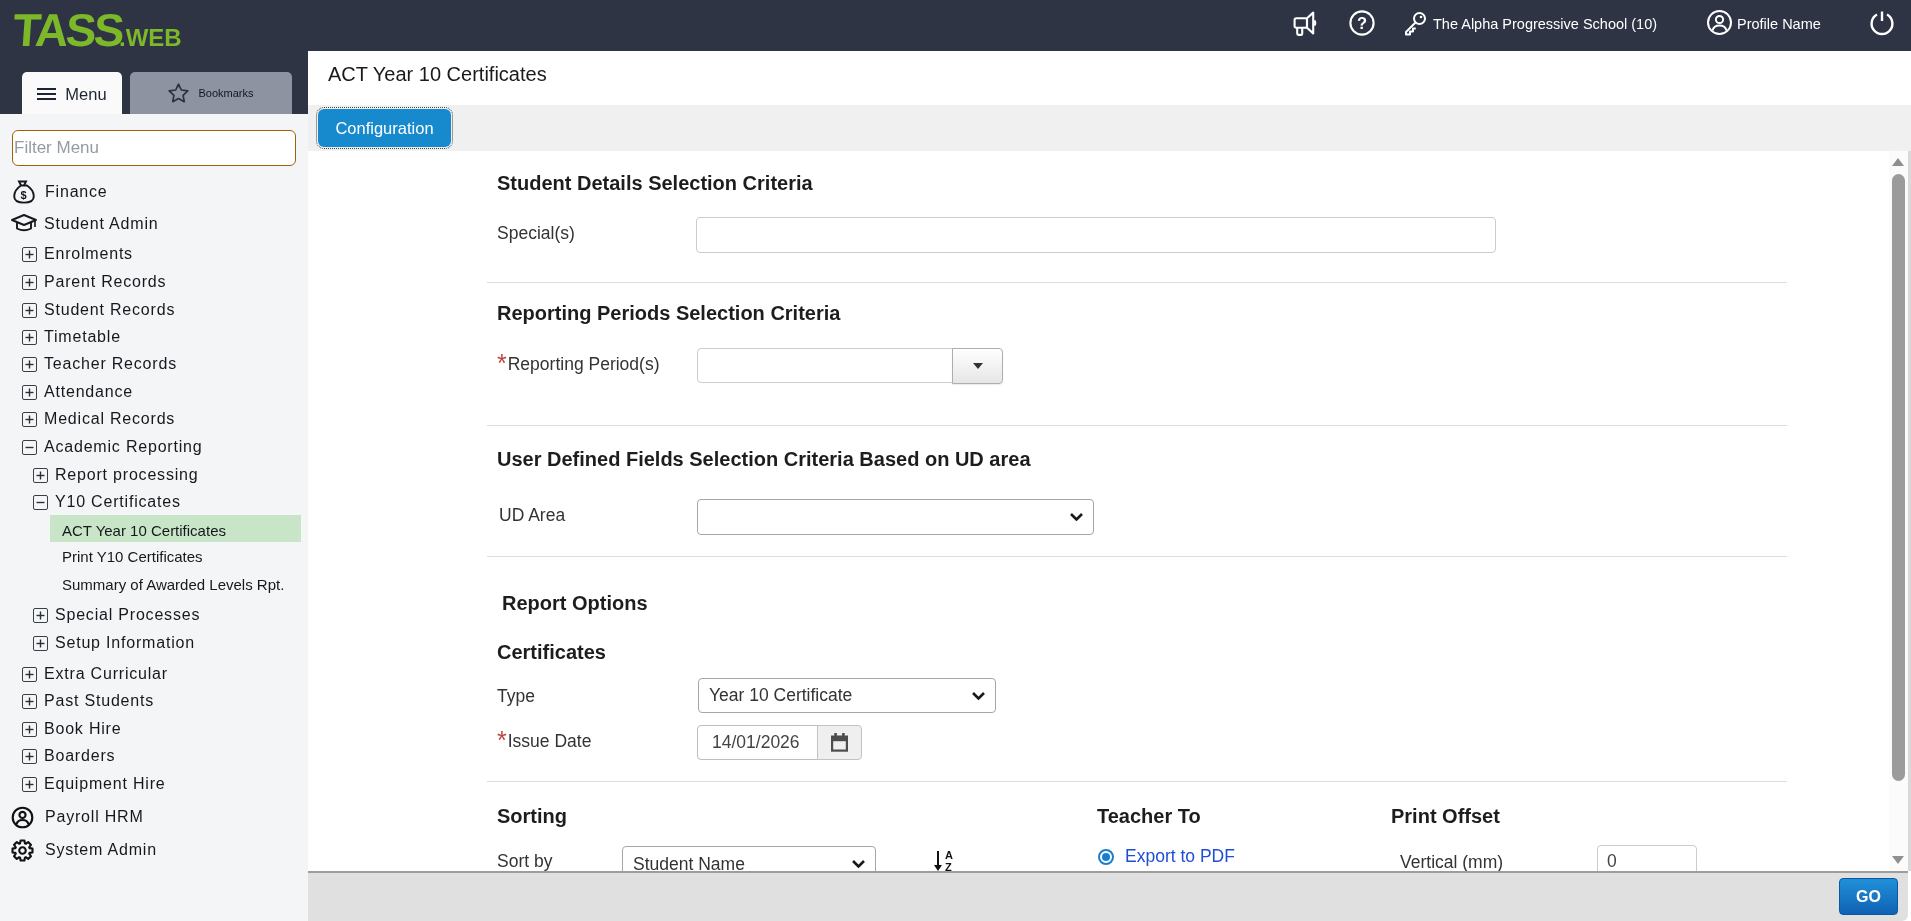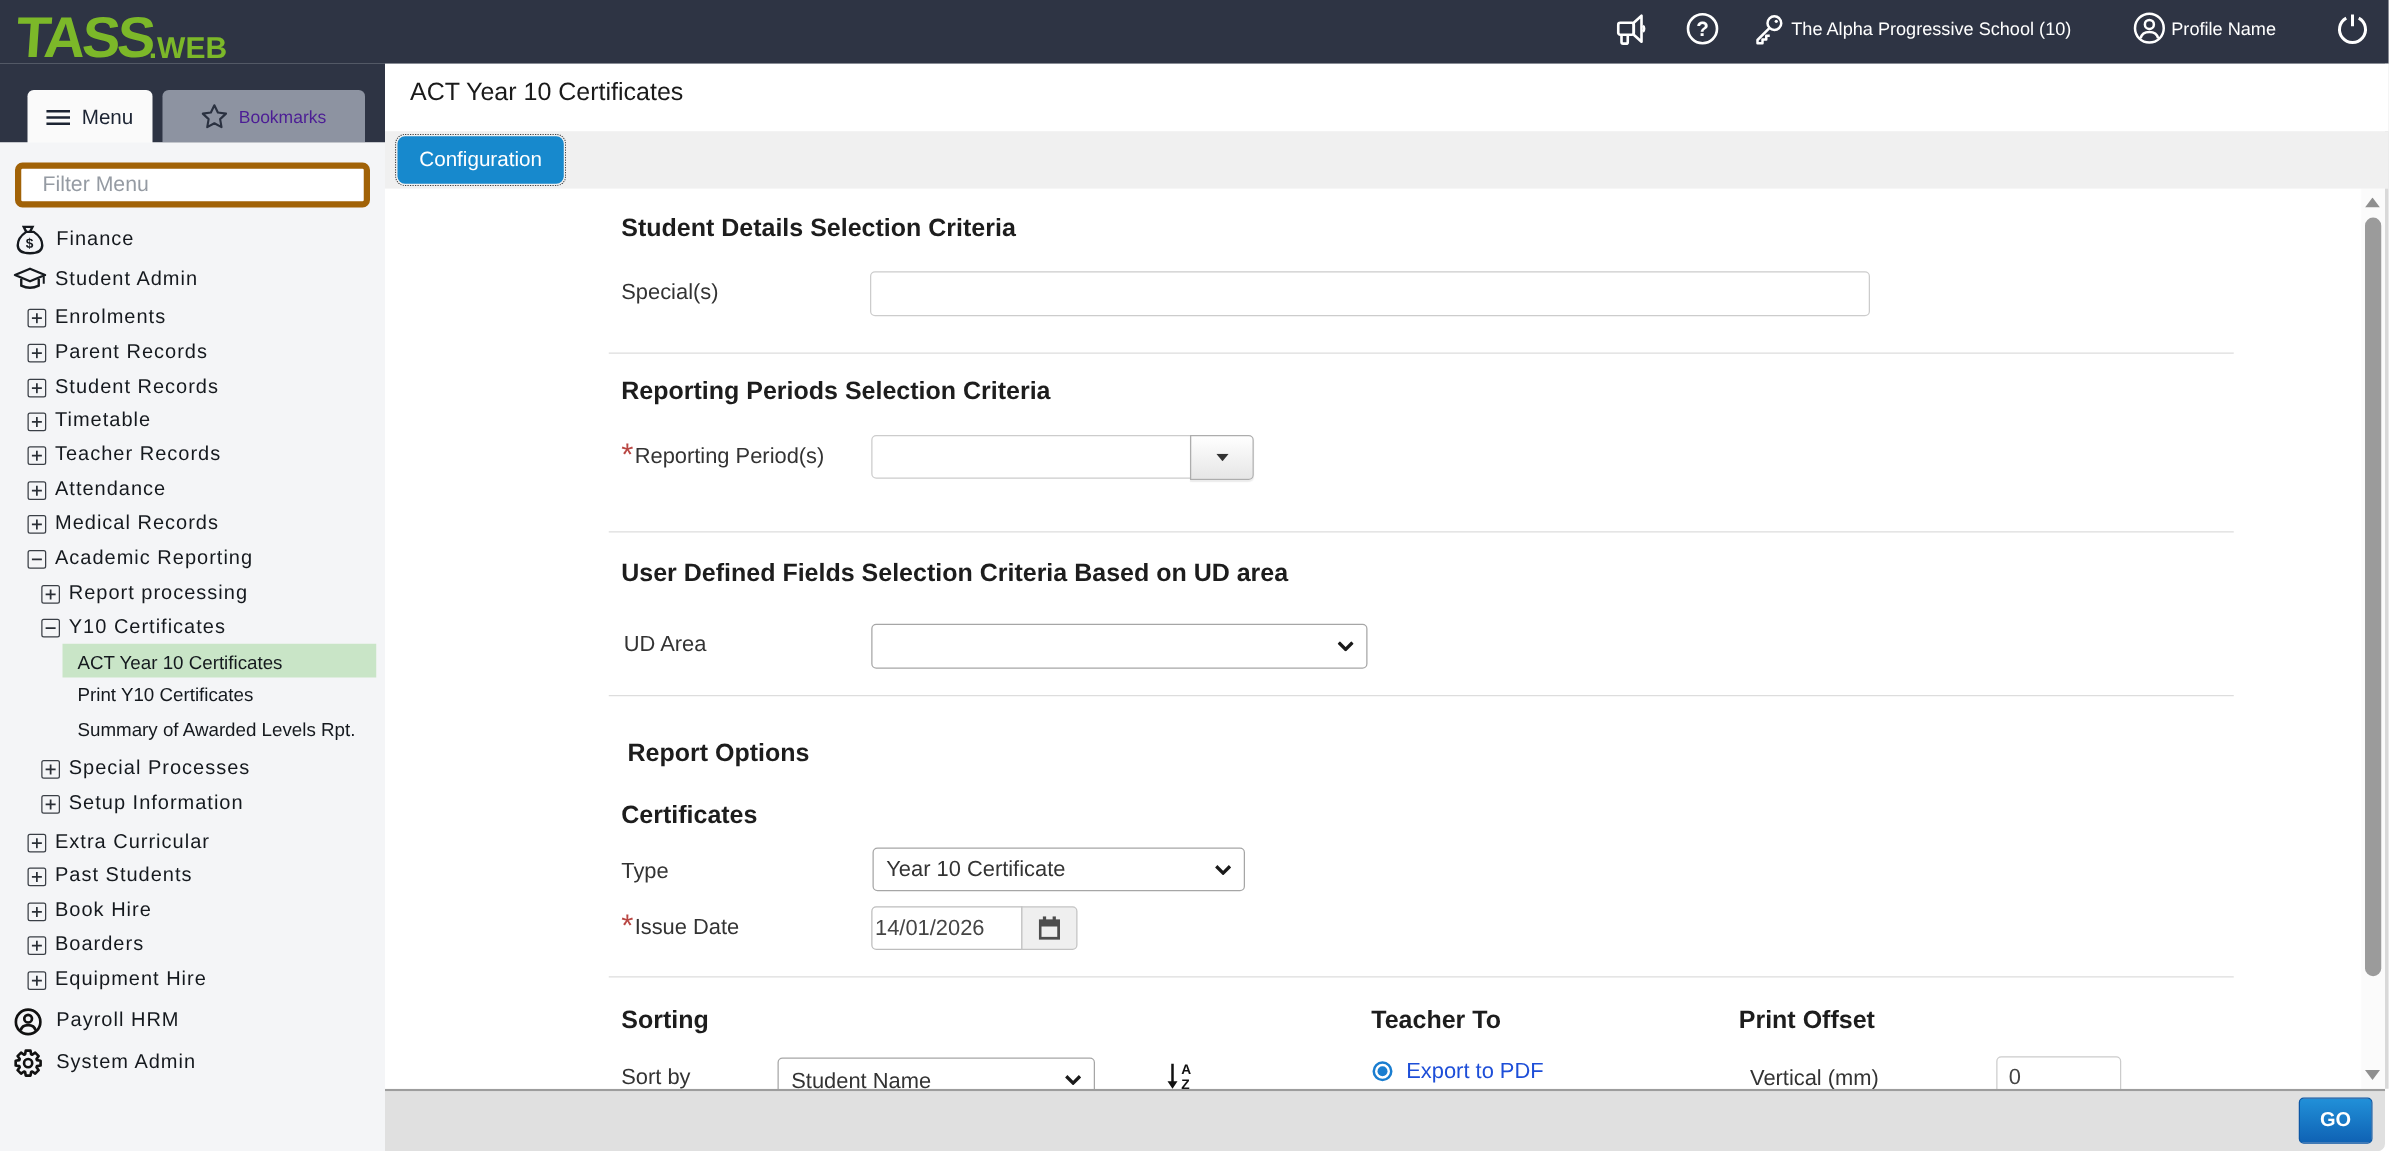--- a/index.html
+++ b/index.html
@@ -6,39 +6,39 @@
 html,body{width:1911px;height:921px;font-family:"Liberation Sans",sans-serif;background:#fff;overflow:hidden;position:relative}
 
 #topbar{position:absolute;left:0;top:0;width:1911px;height:51px;background:#2e3444}
 #sidedark{position:absolute;left:0;top:51px;width:308px;height:63px;background:#2e3444}
 #logo{position:absolute;left:12px;top:2px;width:200px;height:48px}
 .tbicon{position:absolute;top:0;height:45px;display:flex;align-items:center;color:#fff}
 .tbtxt2{height:47px !important}
 .tbtext{color:#fff;font-size:14.5px}
 
 #tab-menu{position:absolute;left:22px;top:72px;width:100px;height:44px;background:#fafafa;border-radius:5px 5px 0 0;display:flex;align-items:center;justify-content:center;gap:9px;font-size:16.5px;color:#1c2433}
-#tab-book{position:absolute;left:130px;top:72px;width:162px;height:42px;background:#8d93a1;border-radius:5px 5px 0 0;display:flex;align-items:center;justify-content:center;gap:9px;font-size:14px;color:#4c1d95}
+#tab-book{position:absolute;left:130px;top:72px;width:162px;height:42px;background:#8d93a1;border-radius:5px 5px 0 0;display:flex;align-items:center;justify-content:center;gap:9px;font-size:11px;color:#0f172a}
 
 #sidebar{position:absolute;left:0;top:114px;width:308px;height:807px;background:#f4f5f7}
-#filter{position:absolute;left:12px;top:130px;width:284px;height:36px;border:5px solid #a16207;border-radius:6px;background:#fff;font-size:17px;color:#959ba3;padding-left:17px;display:flex;align-items:center}
+#filter{position:absolute;left:12px;top:130px;width:284px;height:36px;border:1px solid #a16207;border-radius:6px;background:#fff;font-size:17px;color:#959ba3;padding-left:1px;display:flex;align-items:center}
 .mrow{position:absolute;height:24px;display:flex;align-items:center;font-size:16px;color:#15191e;letter-spacing:.8px;white-space:nowrap}
 .exp{display:inline-flex;width:15px;height:15px;border:1px solid #3a3f46;border-radius:2px;align-items:center;justify-content:center;font-size:13px;line-height:1;color:#23272e;margin-right:7px;flex:0 0 auto;font-weight:400}
 .hl{position:absolute;left:50px;top:515px;width:251px;height:27px;background:#c9e5c7}
 .l3{font-size:15px !important;letter-spacing:0 !important}
 
 #titlebar{position:absolute;left:308px;top:51px;width:1603px;height:54px;background:#fff}
 #pagetitle{position:absolute;left:328px;top:63px;font-size:20px;color:#1a1a1a}
 #cfgstrip{position:absolute;left:308px;top:105px;width:1603px;height:46px;background:#f0f0f0}
 #cfgbtn{position:absolute;left:318px;top:109px;width:133px;height:38px;background:#1789cd;border-radius:6px;color:#fff;font-size:16.5px;display:flex;align-items:center;justify-content:center;outline:1px dotted #444;outline-offset:1px}
 #content{position:absolute;left:308px;top:151px;width:1581px;height:720px;background:#fff;overflow:hidden}
 h2.sec{position:absolute;font-size:20px;font-weight:bold;color:#1d1d1d;line-height:1.15}
 .lbl{position:absolute;font-size:17.5px;color:#333}
 .req{color:#b94743;font-size:25px;margin-right:1px;position:relative;top:2px;line-height:0}
 .hr{position:absolute;left:487px;width:1300px;height:1px;background:#ddd}
-.tin{position:absolute;border:1px solid #ccc;border-radius:4px;background:#fff;font-size:17.5px;color:#333;display:flex;align-items:center;padding-left:2px}
+.tin{position:absolute;border:1px solid #ccc;border-radius:4px;background:#fff;font-size:17.5px;color:#333;display:flex;align-items:center;padding-left:14px}
 .sel{position:absolute;border:1px solid #a6a6a6;border-radius:4px;background:#fff;font-size:17.5px;color:#333;display:flex;align-items:center;padding-left:10px}
 .sel svg{position:absolute;right:10px}
 
 #footer{position:absolute;left:308px;top:871px;width:1600px;height:50px;background:#e0e0e0;border-top:2px solid #9d9d9d;border-radius:0 0 6px 0}
 #gobtn{position:absolute;left:1839px;top:878px;width:59px;height:37px;border-radius:4px;background:linear-gradient(#2190d8,#0f62b4);border:1px solid #0b57a5;color:#fff;font-weight:bold;font-size:16px;display:flex;align-items:center;justify-content:center}
 
 #sbtrack{position:absolute;left:1889px;top:151px;width:19px;height:720px;background:#fbfbfb}
 #sbthumb{position:absolute;left:1892px;top:174px;width:13px;height:607px;background:#9b9b9b;border-radius:7px}
 #rsliver{position:absolute;left:1908px;top:51px;width:3px;height:820px;background:#d9d9d9}
 </style>

